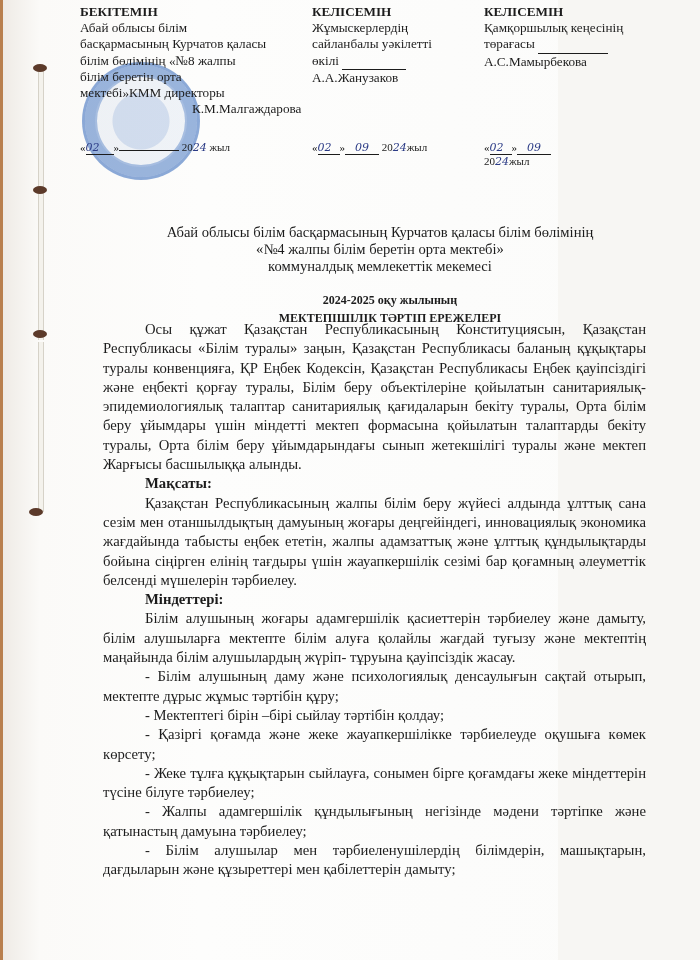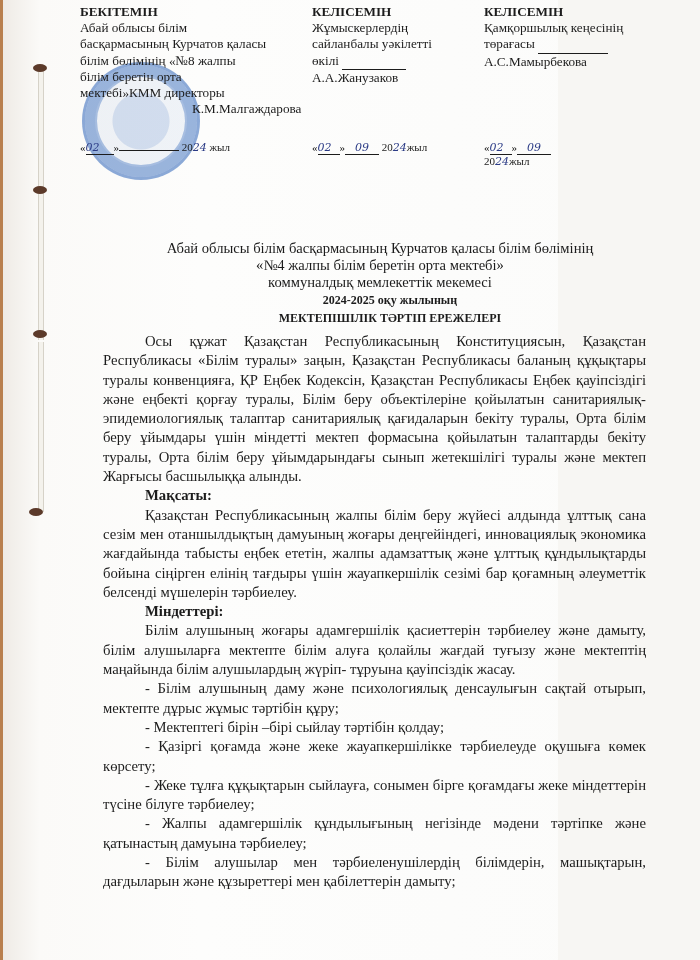--- a/index.html
+++ b/index.html
@@ -84,32 +84,32 @@
   <div class="date" style="left:312px">«<span class="hw sigline" style="width:22px">02</span>»<span class="hw sigline" style="width:34px;text-align:center">09</span> <span>20</span><span class="hw">24</span><span>жыл</span></div>
 
   <div class="hdr col3">
     <div class="t">КЕЛІСЕМІН</div>
     <div>Қамқоршылық кеңесінің</div>
     <div><span>төрағасы</span> <span class="sigline hw" style="width:70px">&nbsp;</span></div>
     <div>А.С.Мамырбекова</div>
   </div>
   <div class="date" style="left:484px">«<span class="hw sigline" style="width:22px">02</span>»<span class="hw sigline" style="width:34px;text-align:center">09</span> <span>20</span><span class="hw">24</span><span>жыл</span></div>
 
-  <div class="title-block" style="top:240px">
+  <div class="title-block" style="top:224px">
     <div>Абай облысы білім басқармасының Курчатов қаласы білім бөлімінің</div>
     <div>«№4 жалпы білім беретін орта мектебі»</div>
     <div>коммуналдық мемлекеттік мекемесі</div>
   </div>
 
   <div class="bold-title" style="top:291px">
     <div>2024-2025 оқу жылының</div>
     <div>МЕКТЕПІШІЛІК  ТӘРТІП ЕРЕЖЕЛЕРІ</div>
   </div>
 
-  <div class="body-text" style="top:332px">
+  <div class="body-text" style="top:320px">
     <p>Осы құжат Қазақстан Республикасының Конституциясын, Қазақстан Республикасы «Білім туралы» заңын, Қазақстан Республикасы баланың құқықтары туралы конвенцияға, ҚР Еңбек Кодексін, Қазақстан Республикасы Еңбек қауіпсіздігі және еңбекті қорғау туралы, Білім беру объектілеріне қойылатын санитариялық-эпидемиологиялық талаптар санитариялық қағидаларын бекіту туралы, Орта білім беру ұйымдары үшін міндетті мектеп формасына қойылатын талаптарды бекіту туралы, Орта білім беру ұйымдарындағы сынып жетекшілігі туралы және мектеп Жарғысы басшылыққа алынды.</p>
     <p class="head">Мақсаты:</p>
     <p>Қазақстан Республикасының жалпы білім беру жүйесі алдында ұлттық сана сезім мен отаншылдықтың дамуының жоғары деңгейіндегі, инновациялық экономика жағдайында табысты еңбек ететін, жалпы адамзаттық және ұлттық құндылықтарды бойына сіңірген елінің тағдыры үшін жауапкершілік сезімі бар қоғамның әлеуметтік белсенді мүшелерін тәрбиелеу.</p>
     <p class="head">Міндеттері:</p>
     <p>Білім алушының жоғары адамгершілік қасиеттерін тәрбиелеу және дамыту, білім алушыларға мектепте білім алуға қолайлы жағдай туғызу және мектептің маңайында білім алушылардың  жүріп- тұруына қауіпсіздік жасау.</p>
     <p class="item">- Білім алушының даму және психологиялық денсаулығын сақтай отырып, мектепте дұрыс жұмыс тәртібін құру;</p>
     <p class="item">- Мектептегі бірін –бірі сыйлау тәртібін қолдау;</p>
     <p class="item">- Қазіргі қоғамда және жеке жауапкершілікке тәрбиелеуде оқушыға көмек көрсету;</p>
     <p class="item">- Жеке тұлға құқықтарын сыйлауға, сонымен бірге қоғамдағы жеке міндеттерін түсіне білуге тәрбиелеу;</p>
     <p class="item">- Жалпы адамгершілік құндылығының  негізінде мәдени тәртіпке және қатынастың дамуына тәрбиелеу;</p>

